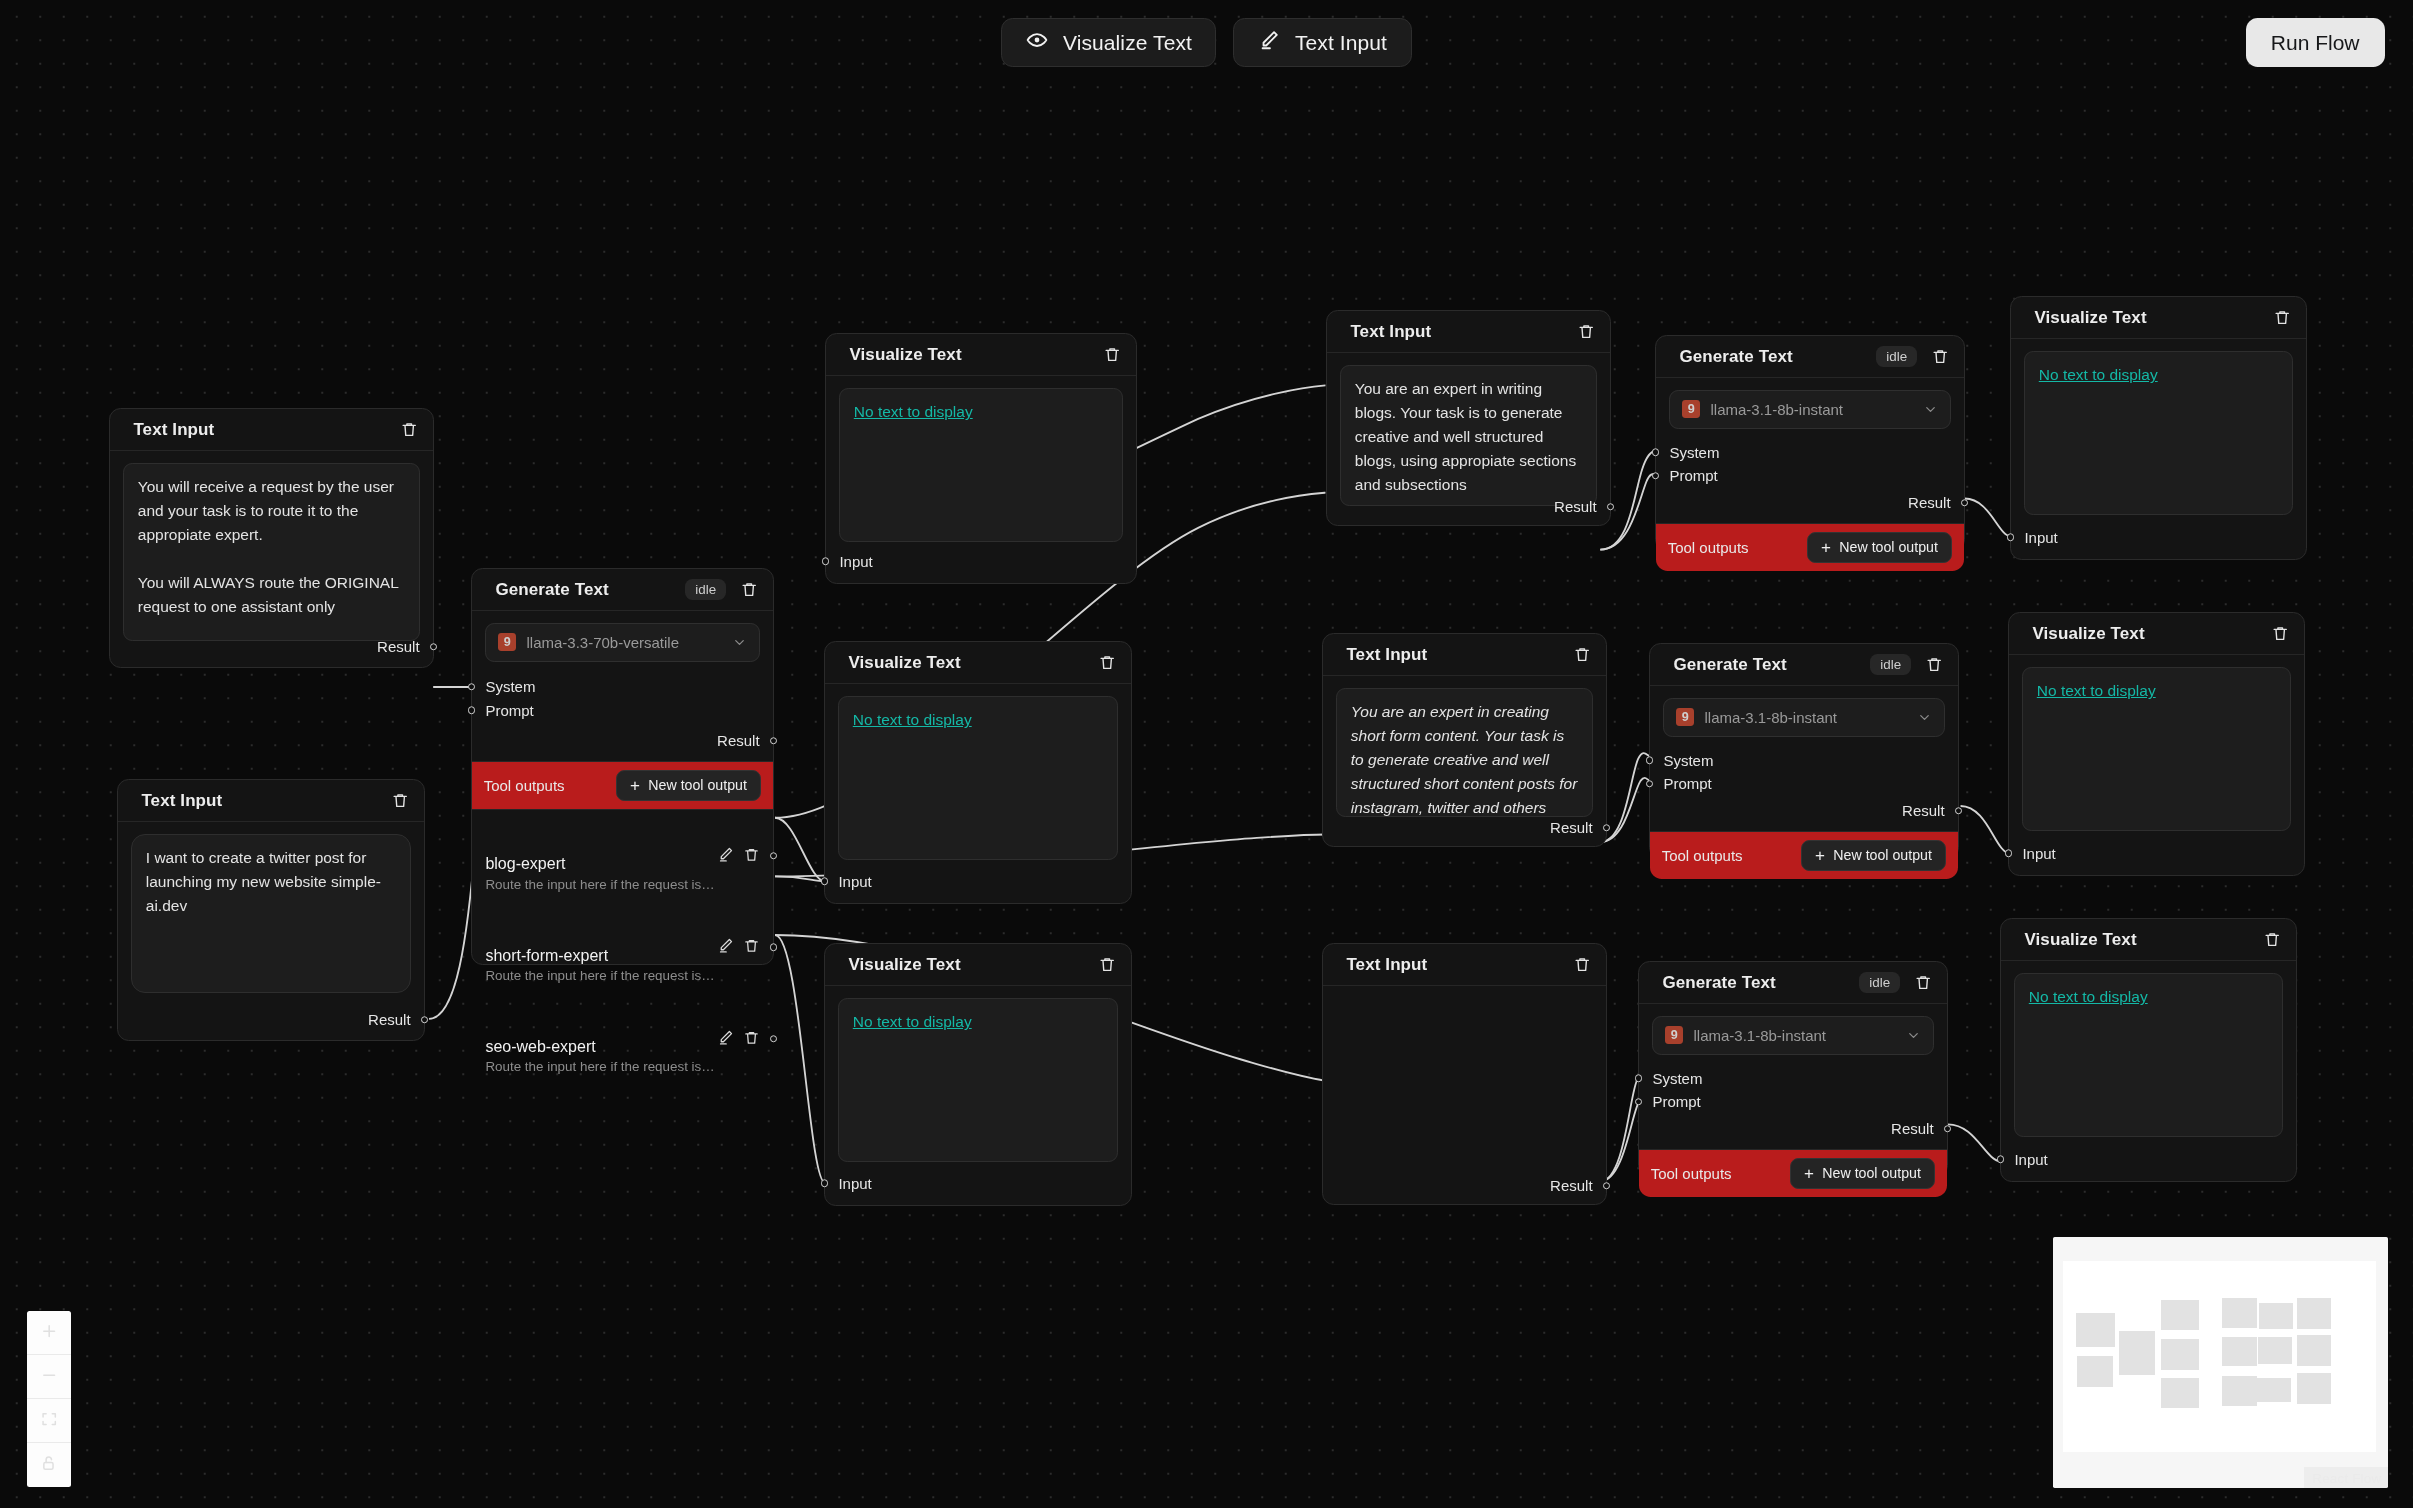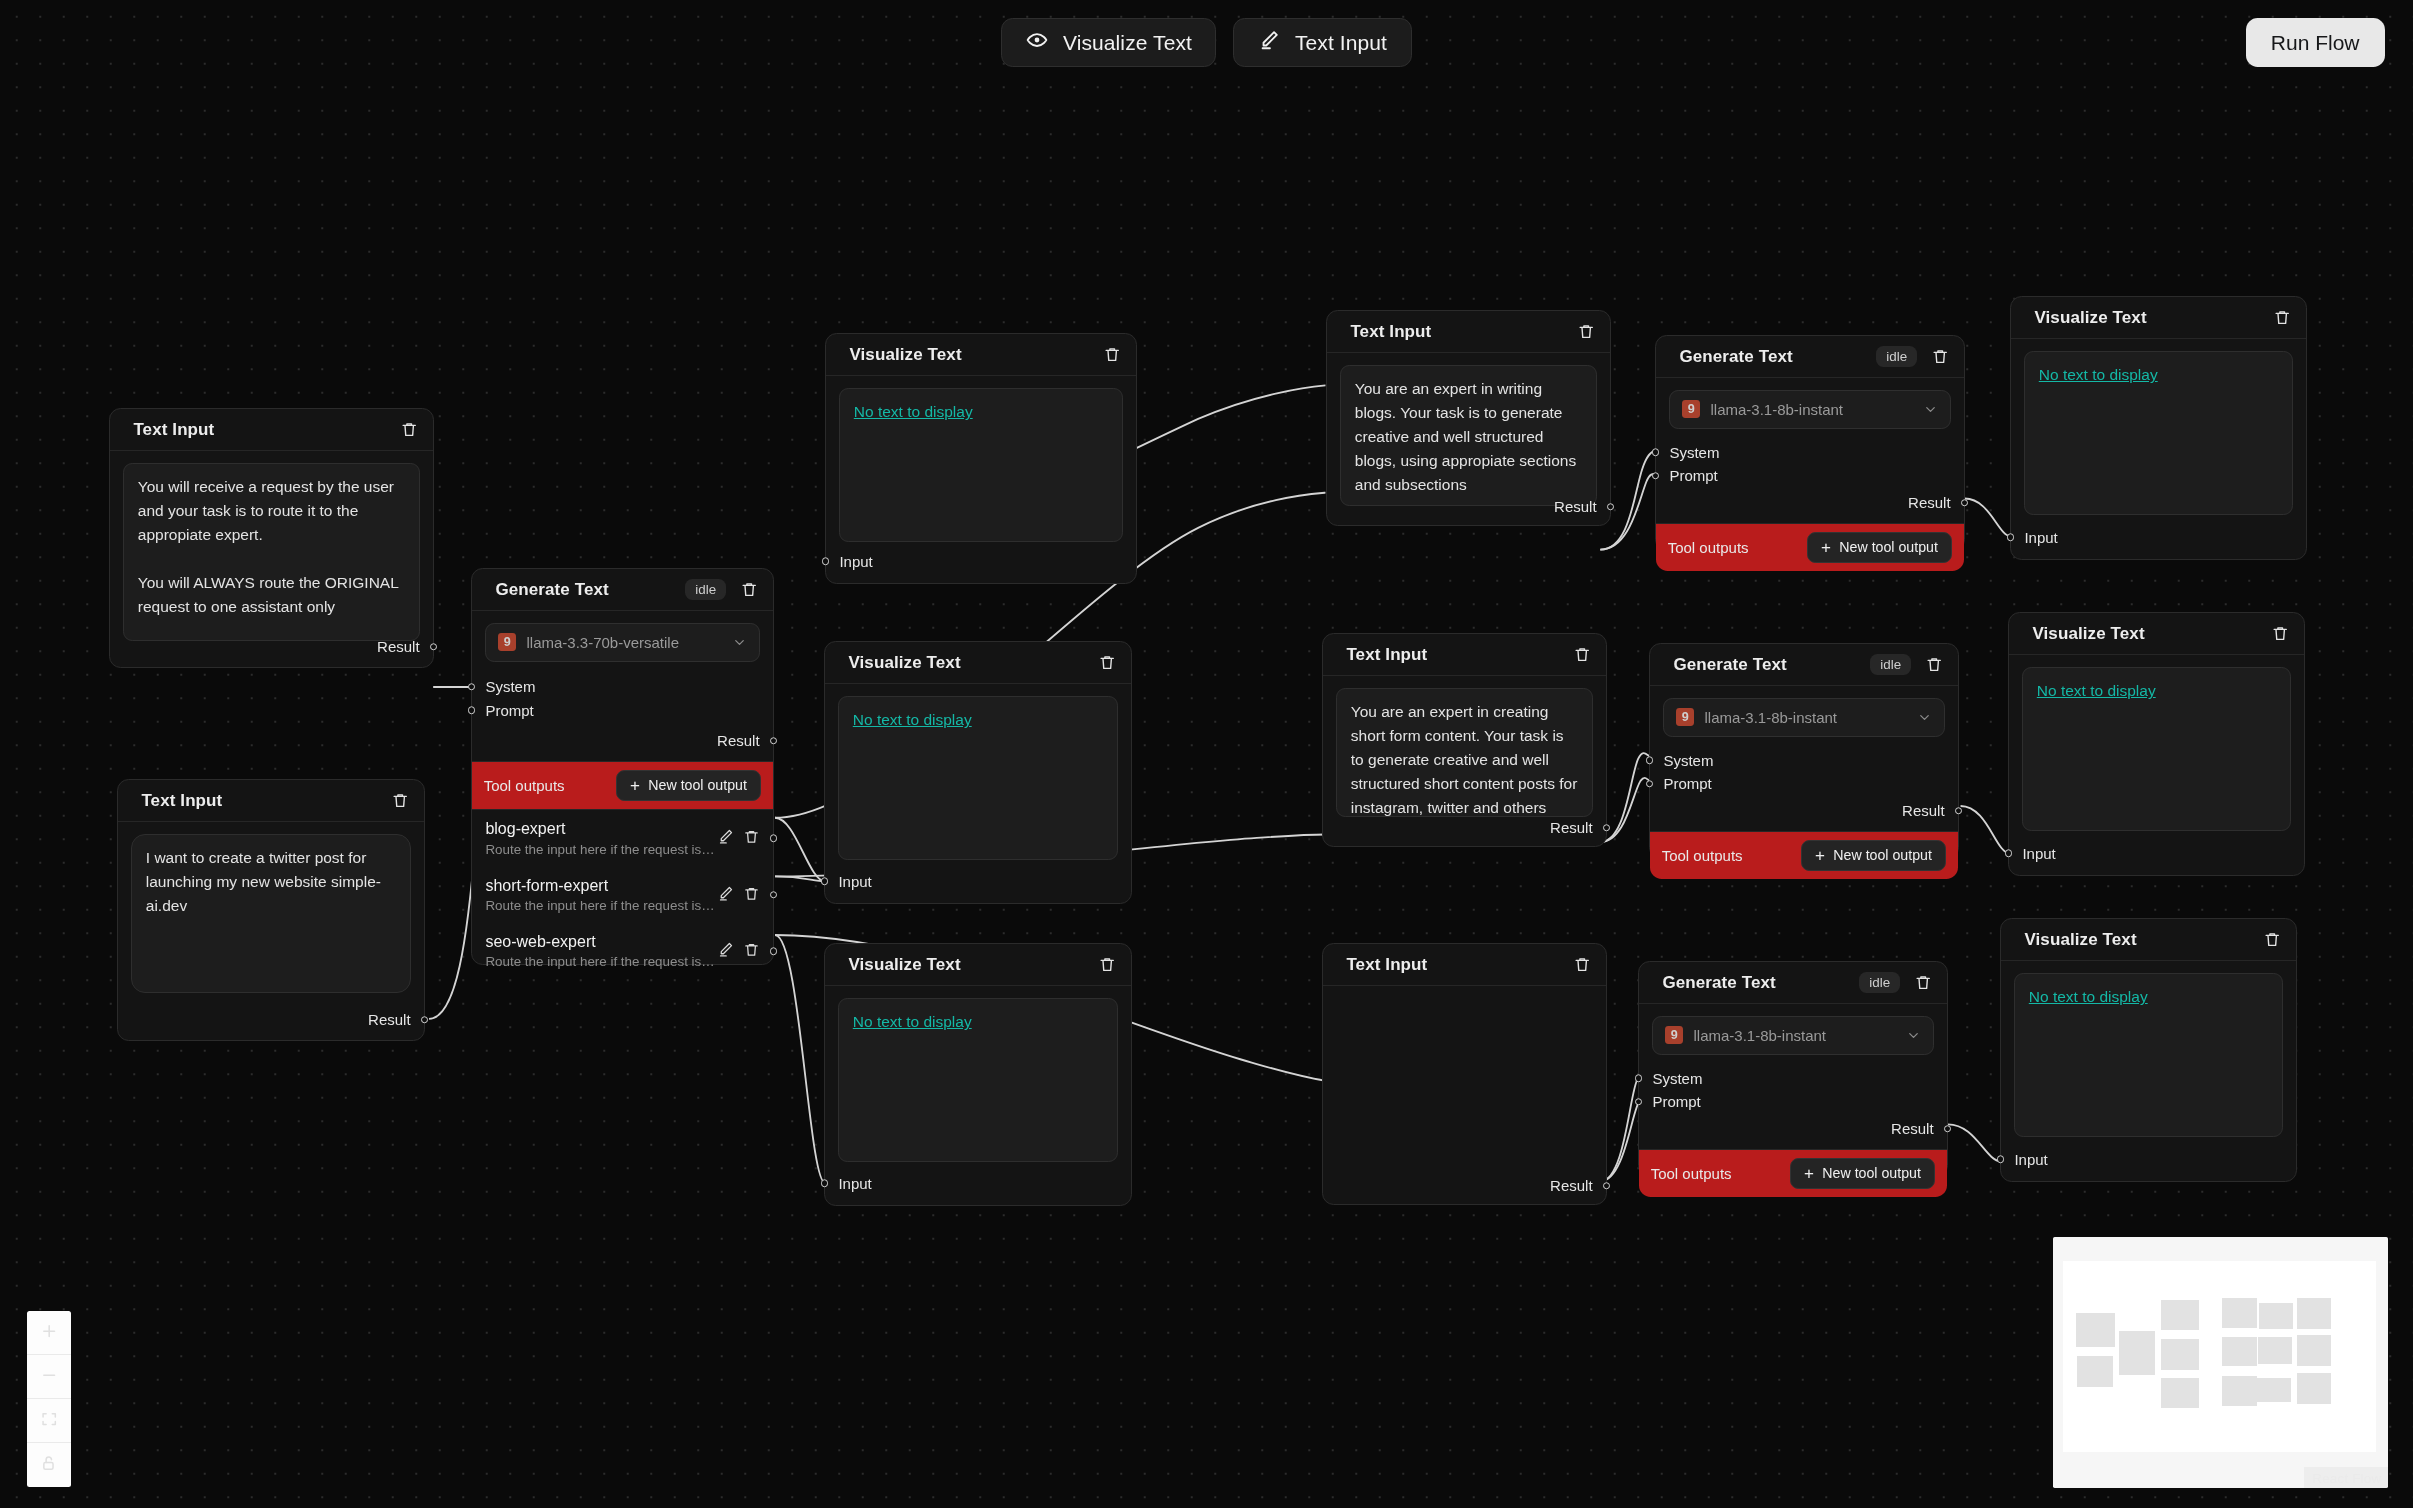--- a/index.html
+++ b/index.html
@@ -124,21 +124,21 @@
   }
   .new-tool .plus { font-size: 17px; line-height: 1; }
 
   .tool-item {
     position: relative;
     display: flex; align-items: center;
     padding: 10px 13.4px 10px 13.4px;
     min-height: 52px;
   }
   .tool-item .meta { flex: 1; min-width: 0; }
-  .tool-item .name { font-size: 16px; color: #f2f2f2; margin-bottom: 3.4px; }
+  .tool-item .name { font-size: 16px; color: #f2f2f2; margin-bottom: 3.4px; margin-top: 35px; }
   .tool-item .desc {
     font-size: 13.4px; color: #8d8d8d;
     white-space: nowrap; overflow: hidden; text-overflow: ellipsis;
   }
   .tool-item .acts { display: flex; gap: 8.4px; align-items: center; }
   .tool-item .acts svg { width: 17px; height: 17px; color: #dcdcdc; cursor: pointer; }
 
   .model-select {
     display: flex; align-items: center; gap: 10px;
     background: #1d1d1d; border: 0.8px solid #2f2f2f;
@@ -523,21 +523,21 @@
           </svg>
       </span>
       <span class="title">Text Input</span>
       <span class="trash">
         <svg viewBox="0 0 24 24" fill="none" stroke="currentColor" stroke-width="1.8" stroke-linecap="round" stroke-linejoin="round">
             <path d="M4 7h16M9 7V5h6v2M6.5 7l1 13h9l1-13"></path>
           </svg>
       </span>
     </div>
     <div class="node-body">
-      <div class="textbox" style="height:129px;">You are an expert in creating short form content. Your task is to generate creative and well structured short content posts for instagram, twitter and others</div>
+      <div class="textbox" style="height:129px;font-style:italic;">You are an expert in creating short form content. Your task is to generate creative and well structured short content posts for instagram, twitter and others</div>
     </div>
     <div class="port-row right" style="position:absolute; left:0; right:0; bottom:6.7px;">
       <span>Result</span>
       <span class="dot right"></span>
     </div>
   </div>
 
   <div class="node" style="left:1322px; top:943px; width:285px; height:262px;">
     <div class="node-head">
       <span class="lead">

